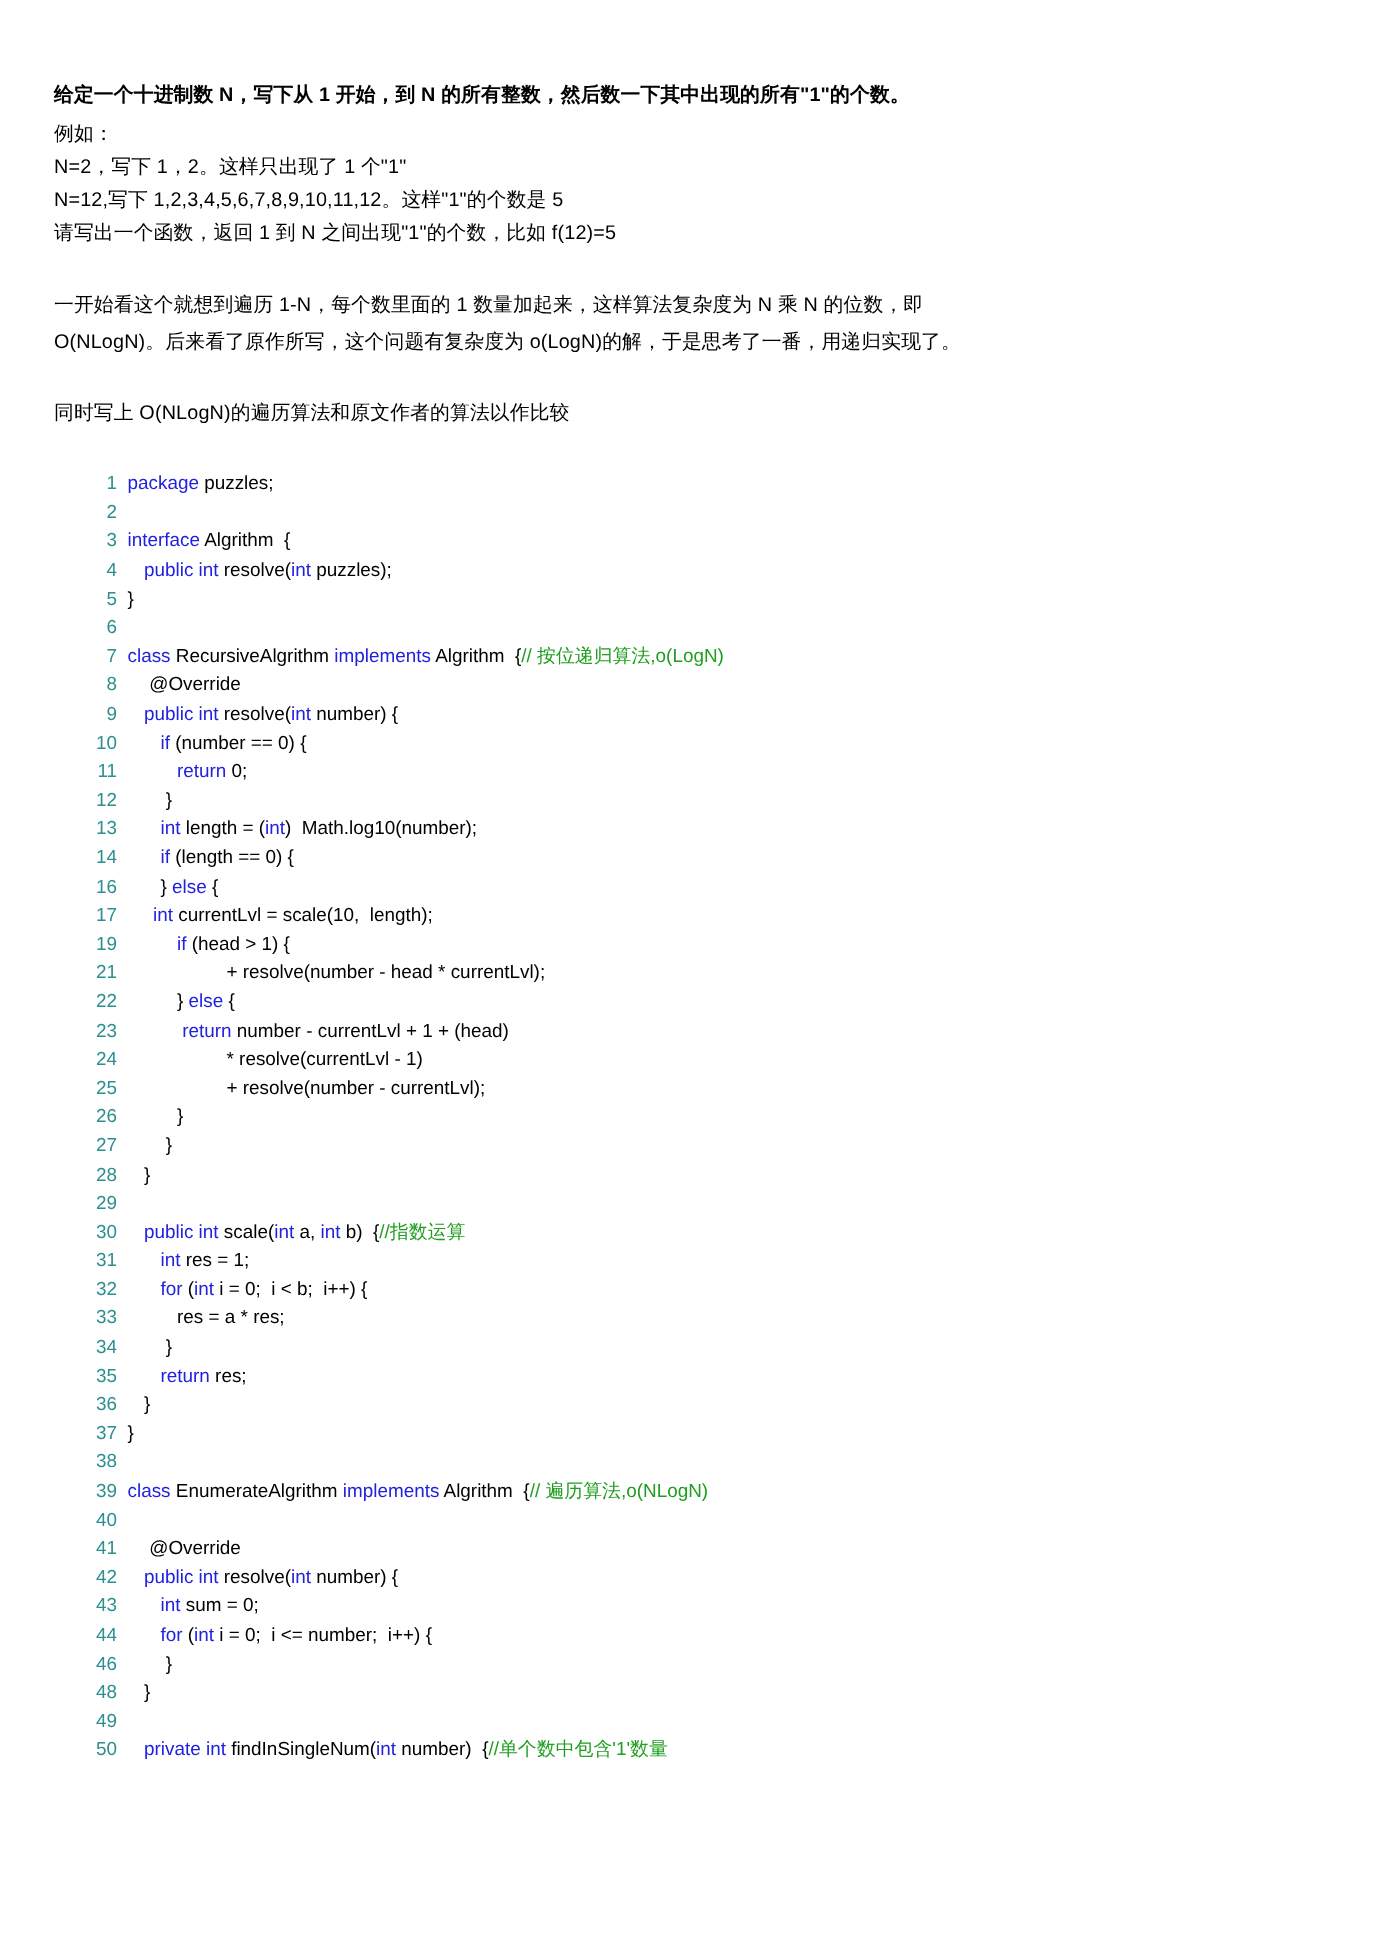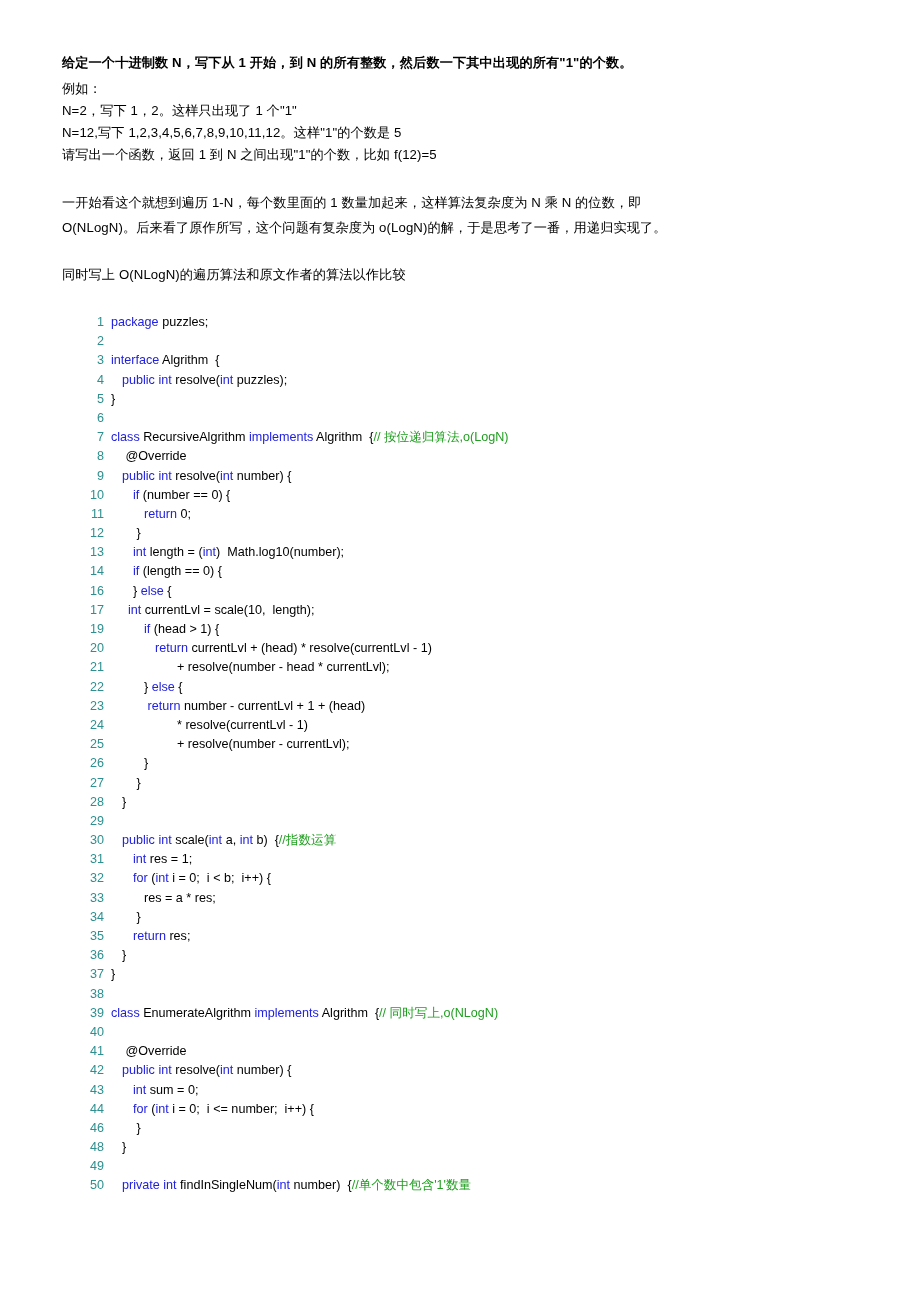--- a/index.html
+++ b/index.html
@@ -14,21 +14,21 @@
     font-family: "Liberation Sans", "DejaVu Sans", sans-serif;
     color: #000000;
     overflow: hidden;
   }
   .page {
     position: relative;
     width: 728px;
     height: 1302px;
     background: #ffffff;
     box-sizing: border-box;
-    padding: 52px 40px 0 62px;
+    padding: 52px 40px 0 36px;
   }
 
   
   .prose-block { margin: 0; }
 
   .p-line {
     font-size: 13.2px;
     line-height: 22px;
     color: #000000;
     white-space: pre-wrap;
@@ -112,40 +112,39 @@
       <div class="code-line"><span class="ln">8</span><span class="src" style="margin-left: 11px;"><span> @Override</span></span></div>
       <div class="code-line"><span class="ln">9</span><span class="src" style="margin-left: 11px;"><span class="kw">public int </span><span>resolve(</span><span class="kw">int </span><span>number) {</span></span></div>
       <div class="code-line"><span class="ln">10</span><span class="src" style="margin-left: 22px;"><span class="kw">if </span><span>(number == 0) {</span></span></div>
       <div class="code-line"><span class="ln">11</span><span class="src" style="margin-left: 33px;"><span class="kw">return </span><span>0;</span></span></div>
       <div class="code-line"><span class="ln">12</span><span class="src" style="margin-left: 22px;"><span> }</span></span></div>
       <div class="code-line"><span class="ln">13</span><span class="src" style="margin-left: 22px;"><span class="kw">int </span><span>length = (</span><span class="kw">int</span><span>)  Math.log10(number);</span></span></div>
       <div class="code-line"><span class="ln">14</span><span class="src" style="margin-left: 22px;"><span class="kw">if </span><span>(length == 0) {</span></span></div>
       <div class="code-line"><span class="ln">16</span><span class="src" style="margin-left: 22px;"><span>} </span><span class="kw">else </span><span>{</span></span></div>
       <div class="code-line"><span class="ln">17</span><span class="src" style="margin-left: 17px;"><span class="kw">int </span><span>currentLvl = scale(10,  length);</span></span></div>
       <div class="code-line"><span class="ln">19</span><span class="src" style="margin-left: 33px;"><span class="kw">if </span><span>(head &gt; 1) {</span></span></div>
-      <div class="code-line"><span class="ln">20</span><span class="src" style="margin-left: 44px;"><span class="kw">return </span><span>currentLvl + (head) * resolve(currentLvl - 1)</span></span></div>
       <div class="code-line"><span class="ln">21</span><span class="src" style="margin-left: 66px;"><span>+ resolve(number - head * currentLvl);</span></span></div>
       <div class="code-line"><span class="ln">22</span><span class="src" style="margin-left: 33px;"><span>} </span><span class="kw">else </span><span>{</span></span></div>
       <div class="code-line"><span class="ln">23</span><span class="src" style="margin-left: 33px;"><span> </span><span class="kw">return </span><span>number - currentLvl + 1 + (head)</span></span></div>
       <div class="code-line"><span class="ln">24</span><span class="src" style="margin-left: 66px;"><span>* resolve(currentLvl - 1)</span></span></div>
       <div class="code-line"><span class="ln">25</span><span class="src" style="margin-left: 66px;"><span>+ resolve(number - currentLvl);</span></span></div>
       <div class="code-line"><span class="ln">26</span><span class="src" style="margin-left: 33px;"><span>}</span></span></div>
       <div class="code-line"><span class="ln">27</span><span class="src" style="margin-left: 22px;"><span> }</span></span></div>
       <div class="code-line"><span class="ln">28</span><span class="src" style="margin-left: 11px;"><span>}</span></span></div>
       <div class="code-line"><span class="ln">29</span><span class="src" style="margin-left: 0px;">&nbsp;</span></div>
       <div class="code-line"><span class="ln">30</span><span class="src" style="margin-left: 11px;"><span class="kw">public int </span><span>scale(</span><span class="kw">int </span><span>a, </span><span class="kw">int </span><span>b)  {</span><span class="cm">//指数运算</span></span></div>
       <div class="code-line"><span class="ln">31</span><span class="src" style="margin-left: 22px;"><span class="kw">int </span><span>res = 1;</span></span></div>
       <div class="code-line"><span class="ln">32</span><span class="src" style="margin-left: 22px;"><span class="kw">for </span><span>(</span><span class="kw">int </span><span>i = 0;  i &lt; b;  i++) {</span></span></div>
       <div class="code-line"><span class="ln">33</span><span class="src" style="margin-left: 33px;"><span>res = a * res;</span></span></div>
       <div class="code-line"><span class="ln">34</span><span class="src" style="margin-left: 22px;"><span> }</span></span></div>
       <div class="code-line"><span class="ln">35</span><span class="src" style="margin-left: 22px;"><span class="kw">return </span><span>res;</span></span></div>
       <div class="code-line"><span class="ln">36</span><span class="src" style="margin-left: 11px;"><span>}</span></span></div>
       <div class="code-line"><span class="ln">37</span><span class="src" style="margin-left: 0px;"><span>}</span></span></div>
       <div class="code-line"><span class="ln">38</span><span class="src" style="margin-left: 0px;">&nbsp;</span></div>
-      <div class="code-line"><span class="ln">39</span><span class="src" style="margin-left: 0px;"><span class="kw">class </span><span>EnumerateAlgrithm </span><span class="kw">implements </span><span>Algrithm  {</span><span class="cm">// 同时写上,o(NLogN)</span></span></div>
+      <div class="code-line"><span class="ln">39</span><span class="src" style="margin-left: 0px;"><span class="kw">class </span><span>EnumerateAlgrithm </span><span class="kw">implements </span><span>Algrithm  {</span><span class="cm">// 遍历算法,o(NLogN)</span></span></div>
       <div class="code-line"><span class="ln">40</span><span class="src" style="margin-left: 0px;">&nbsp;</span></div>
       <div class="code-line"><span class="ln">41</span><span class="src" style="margin-left: 11px;"><span> @Override</span></span></div>
       <div class="code-line"><span class="ln">42</span><span class="src" style="margin-left: 11px;"><span class="kw">public int </span><span>resolve(</span><span class="kw">int </span><span>number) {</span></span></div>
       <div class="code-line"><span class="ln">43</span><span class="src" style="margin-left: 22px;"><span class="kw">int </span><span>sum = 0;</span></span></div>
       <div class="code-line"><span class="ln">44</span><span class="src" style="margin-left: 22px;"><span class="kw">for </span><span>(</span><span class="kw">int </span><span>i = 0;  i &lt;= number;  i++) {</span></span></div>
       <div class="code-line"><span class="ln">46</span><span class="src" style="margin-left: 22px;"><span> }</span></span></div>
       <div class="code-line"><span class="ln">48</span><span class="src" style="margin-left: 11px;"><span>}</span></span></div>
       <div class="code-line"><span class="ln">49</span><span class="src" style="margin-left: 0px;">&nbsp;</span></div>
       <div class="code-line"><span class="ln">50</span><span class="src" style="margin-left: 11px;"><span class="kw">private int </span><span>findInSingleNum(</span><span class="kw">int </span><span>number)  {</span><span class="cm">//单个数中包含'1'数量</span></span></div>
     </div>

